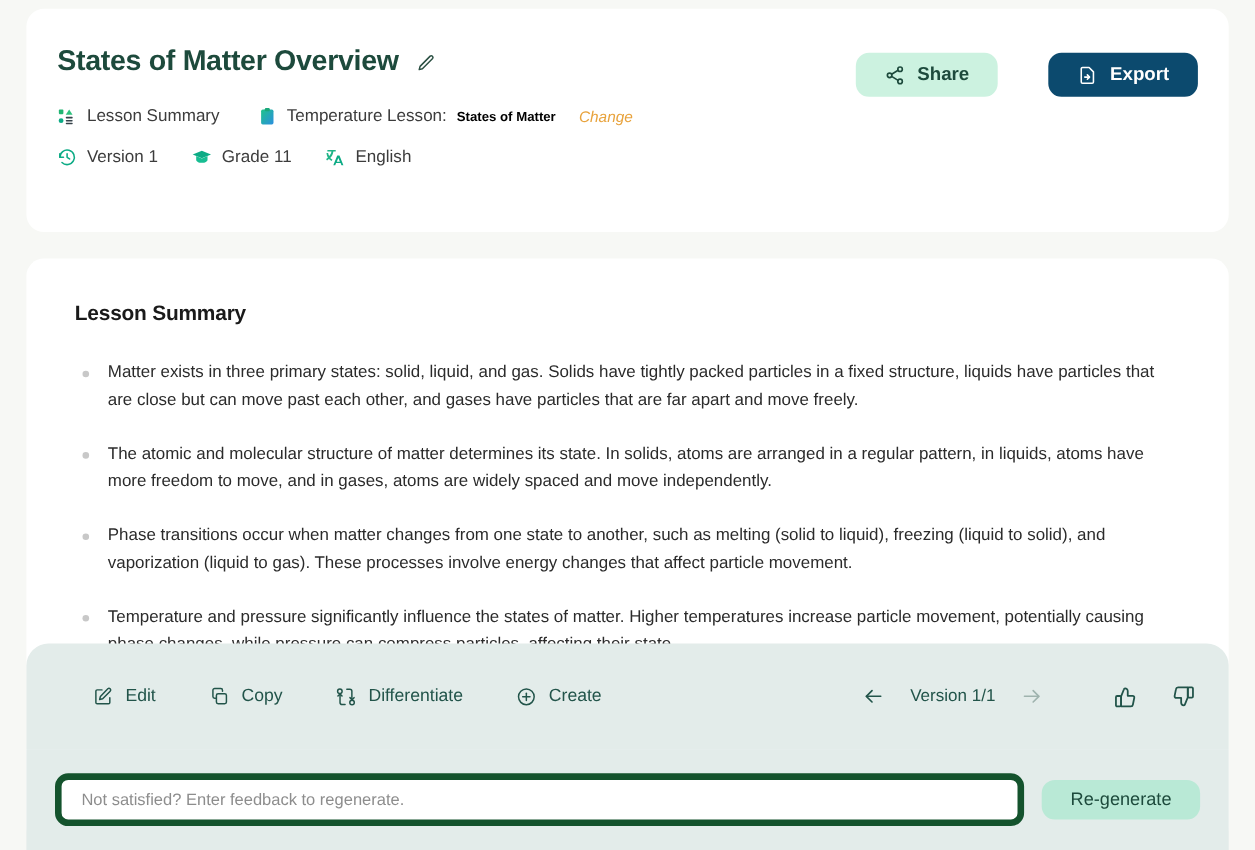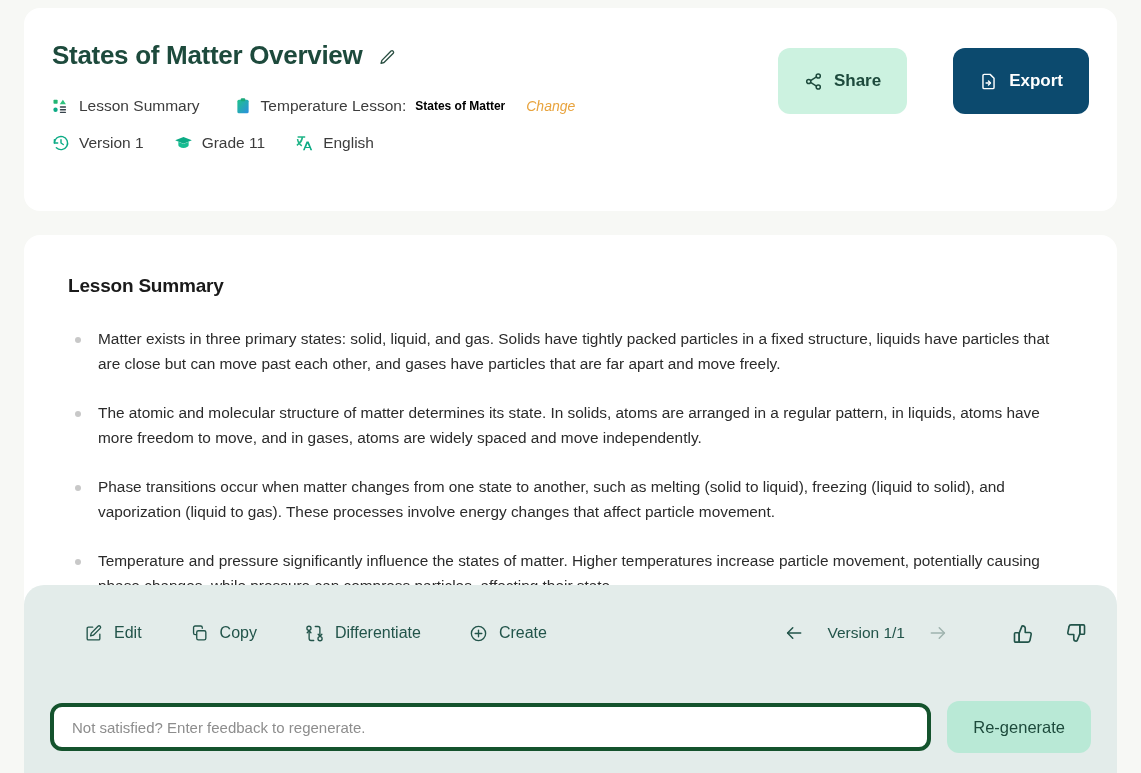--- a/index.html
+++ b/index.html
@@ -69,21 +69,21 @@
   .btn {
     display: inline-flex;
     align-items: center;
     gap: 11px;
     border: none;
     border-radius: 12px;
     font-family: "Liberation Sans", sans-serif;
     font-size: 17px;
     font-weight: 600;
     cursor: pointer;
-    height: 66px;
+    height: 40px;
     padding: 0 26px;
     white-space: nowrap;
   }
 
   .btn-share {
     background: #ccf2e0;
     color: #1d4a3c;
   }
 
   .btn-export {
@@ -263,37 +263,37 @@
     display: flex;
     align-items: center;
     padding: 0 26px;
     gap: 16px;
   }
 
   .feedback-input {
     flex: 1;
     height: 48px;
     border-radius: 12px;
-    border: 4px solid #14532d;
+    border: 6px solid #14532d;
     background: #ffffff;
     font-family: "Liberation Sans", sans-serif;
     font-size: 15px;
     color: #3b82f6;
     padding: 0 18px;
     outline: none;
   }
 
   .feedback-input::placeholder { color: #8d8d8d; }
 
   .btn-regenerate {
     background: #b9e9d6;
     color: #1d4a3c;
     border: none;
     border-radius: 12px;
-    height: 52px;
+    height: 36px;
     padding: 0 26px;
     font-family: "Liberation Sans", sans-serif;
     font-size: 16.5px;
     font-weight: 500;
     cursor: pointer;
     white-space: nowrap;
   }
 </style>
 </head>
 <body>

